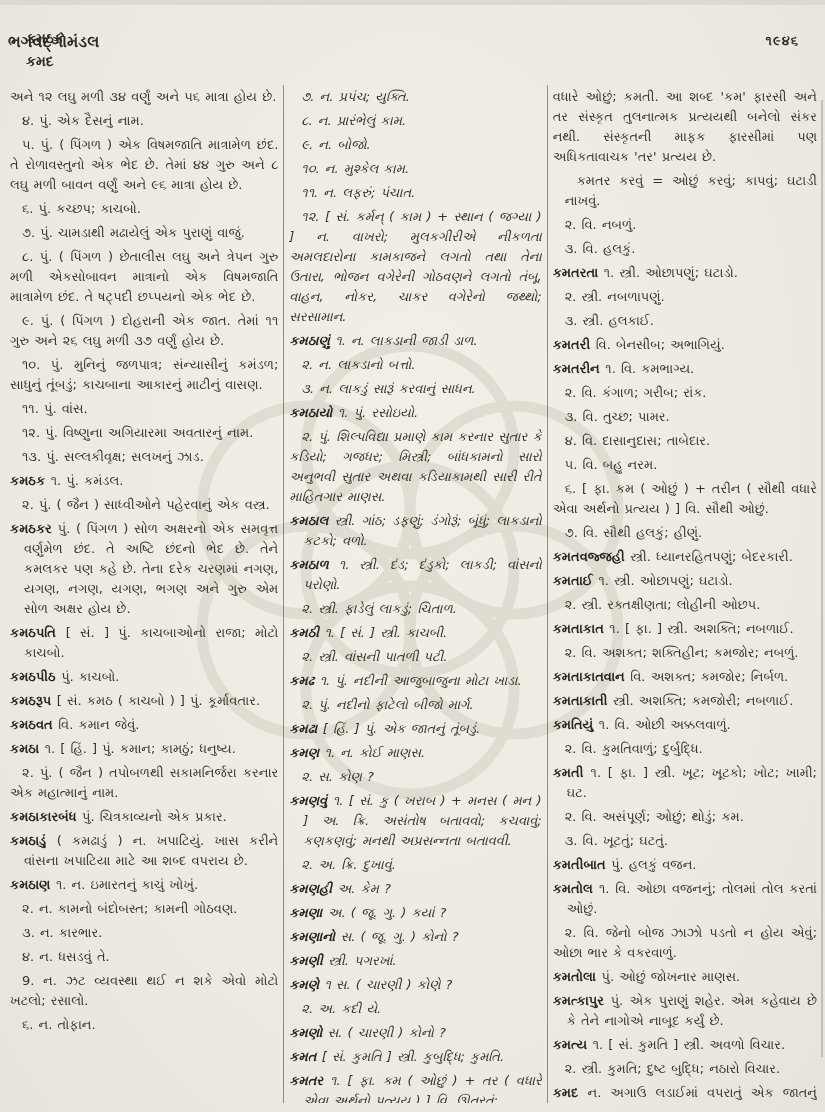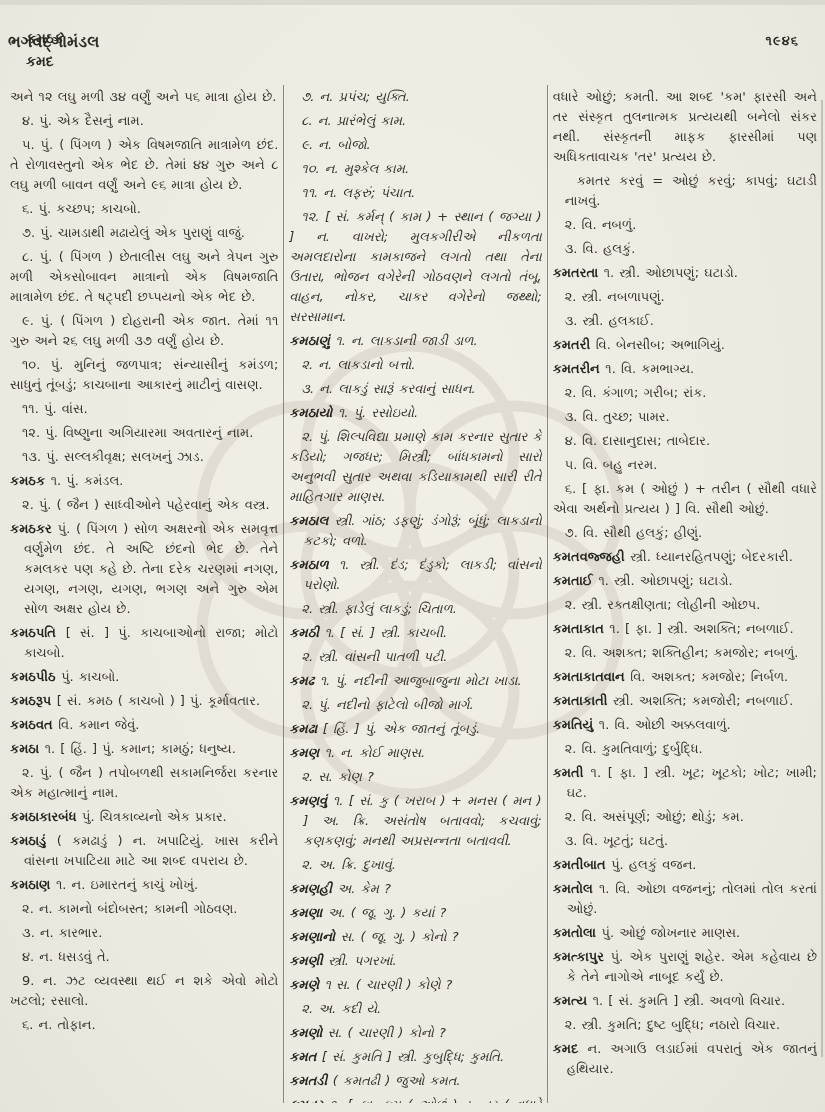--- a/index.html
+++ b/index.html
@@ -109,21 +109,20 @@
         <p class="para entry"><b class="headword">કમણવું </b>૧. [ સં. કુ ( ખરાબ ) + મનસ ( મન ) ] અ. ક્રિ. અસંતોષ બતાવવો; કચવાવું; કણકણવું; મનથી અપ્રસન્નતા બતાવવી.</p>
         <p class="para sense">૨. અ. ક્રિ. દુખાવું.</p>
         <p class="para entry"><b class="headword">કમણહી </b>અ. કેમ ?</p>
         <p class="para entry"><b class="headword">કમણા </b>અ. ( જૂ. ગુ. ) કયાં ?</p>
         <p class="para entry"><b class="headword">કમણાનો </b>સ. ( જૂ. ગુ. ) કોનો ?</p>
         <p class="para entry"><b class="headword">કમણી </b>સ્ત્રી. પગરખાં.</p>
         <p class="para entry"><b class="headword">કમણે </b>૧ સ. ( ચારણી ) કોણે ?</p>
         <p class="para sense">૨. અ. કદી યે.</p>
         <p class="para entry"><b class="headword">કમણો </b>સ. ( ચારણી ) કોનો ?</p>
         <p class="para entry"><b class="headword">કમત </b>[ સં. કુમતિ ] સ્ત્રી. કુબુદ્ધિ; કુમતિ.</p>
-        <p class="para entry"><b class="headword">કમતડી </b>( કમતઢી ) જુઓ કમત.</p>
         <p class="para entry"><b class="headword">કમતર </b>૧. [ ફા. કમ ( ઓછું ) + તર ( વધારે એવા અર્થનો પ્રત્યય ) ] વિ. ઊતરતું;</p>
       </section>
     <div class="divider"></div>
     <section class="col col-3" id="col-2">
         <p class="para cont">વધારે ઓછું; કમતી. આ શબ્દ 'કમ' ફારસી અને તર સંસ્કૃત તુલનાત્મક પ્રત્યયથી બનેલો સંકર નથી. સંસ્કૃતની માફક ફારસીમાં પણ અધિકતાવાચક 'તર' પ્રત્યય છે.</p>
         <p class="para example">કમતર કરવું = ઓછું કરવું; કાપવું; ઘટાડી નાખવું.</p>
         <p class="para sense">૨. વિ. નબળું.</p>
         <p class="para sense">૩. વિ. હલકું.</p>
         <p class="para entry"><b class="headword">કમતરતા </b>૧. સ્ત્રી. ઓછાપણું; ઘટાડો.</p>
         <p class="para sense">૨. સ્ત્રી. નબળાપણું.</p>
@@ -143,20 +142,21 @@
         <p class="para sense">૨. વિ. અશક્ત; શક્તિહીન; કમજોર; નબળું.</p>
         <p class="para entry"><b class="headword">કમતાકાતવાન </b>વિ. અશક્ત; કમજોર; નિર્બળ.</p>
         <p class="para entry"><b class="headword">કમતાકાતી </b>સ્ત્રી. અશક્તિ; કમજોરી; નબળાઈ.</p>
         <p class="para entry"><b class="headword">કમતિયું </b>૧. વિ. ઓછી અક્કલવાળું.</p>
         <p class="para sense">૨. વિ. કુમતિવાળું; દુર્બુદ્ધિ.</p>
         <p class="para entry"><b class="headword">કમતી </b>૧. [ ફા. ] સ્ત્રી. ખૂટ; ખૂટકો; ખોટ; ખામી; ઘટ.</p>
         <p class="para sense">૨. વિ. અસંપૂર્ણ; ઓછું; થોડું; કમ.</p>
         <p class="para sense">૩. વિ. ખૂટતું; ઘટતું.</p>
         <p class="para entry"><b class="headword">કમતીબાત </b>પું. હલકું વજન.</p>
         <p class="para entry"><b class="headword">કમતોલ </b>૧. વિ. ઓછા વજનનું; તોલમાં તોલ કરતાં ઓછું.</p>
+        <p class="para sense">૨. વિ. જેનો બોજ ઝાઝો પડતો ન હોય એવું; ઓછા ભાર કે વકરવાળું.</p>
         <p class="para entry"><b class="headword">કમતોલા </b>પું. ઓછું જોખનાર માણસ.</p>
         <p class="para entry"><b class="headword">કમત્કાપુર </b>પું. એક પુરાણું શહેર. એમ કહેવાય છે કે તેને નાગોએ નાબૂદ કર્યું છે.</p>
         <p class="para entry"><b class="headword">કમત્ય </b>૧. [ સં. કુમતિ ] સ્ત્રી. અવળો વિચાર.</p>
         <p class="para sense">૨. સ્ત્રી. કુમતિ; દુષ્ટ બુદ્ધિ; નઠારો વિચાર.</p>
         <p class="para entry"><b class="headword">કમદ </b>ન. અગાઉ લડાઈમાં વપરાતું એક જાતનું હથિયાર.</p>
       </section>
   </main>
 
   <div class="edge-mark"></div>
 </div>

